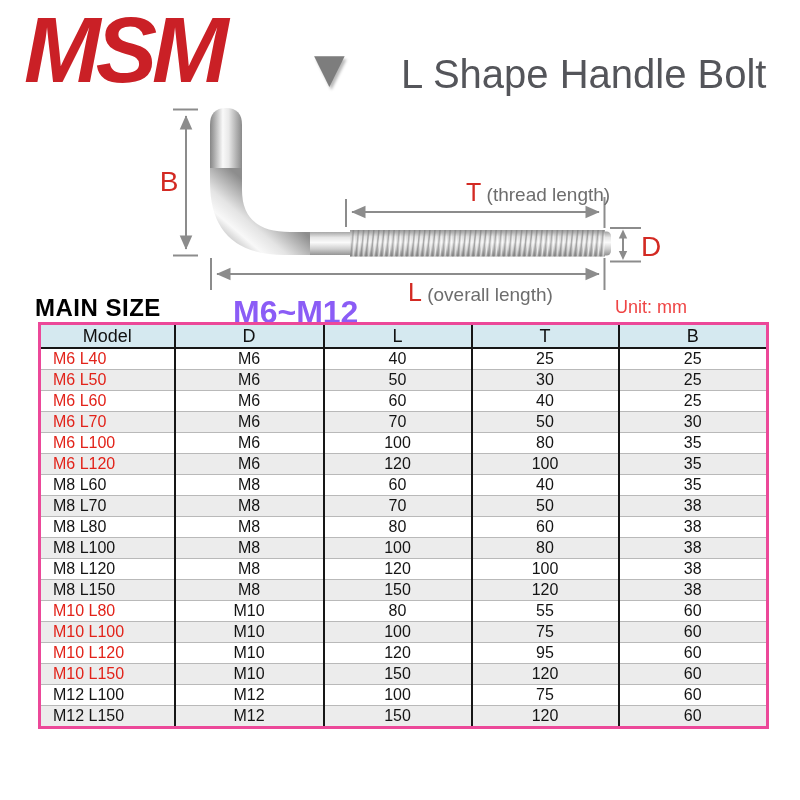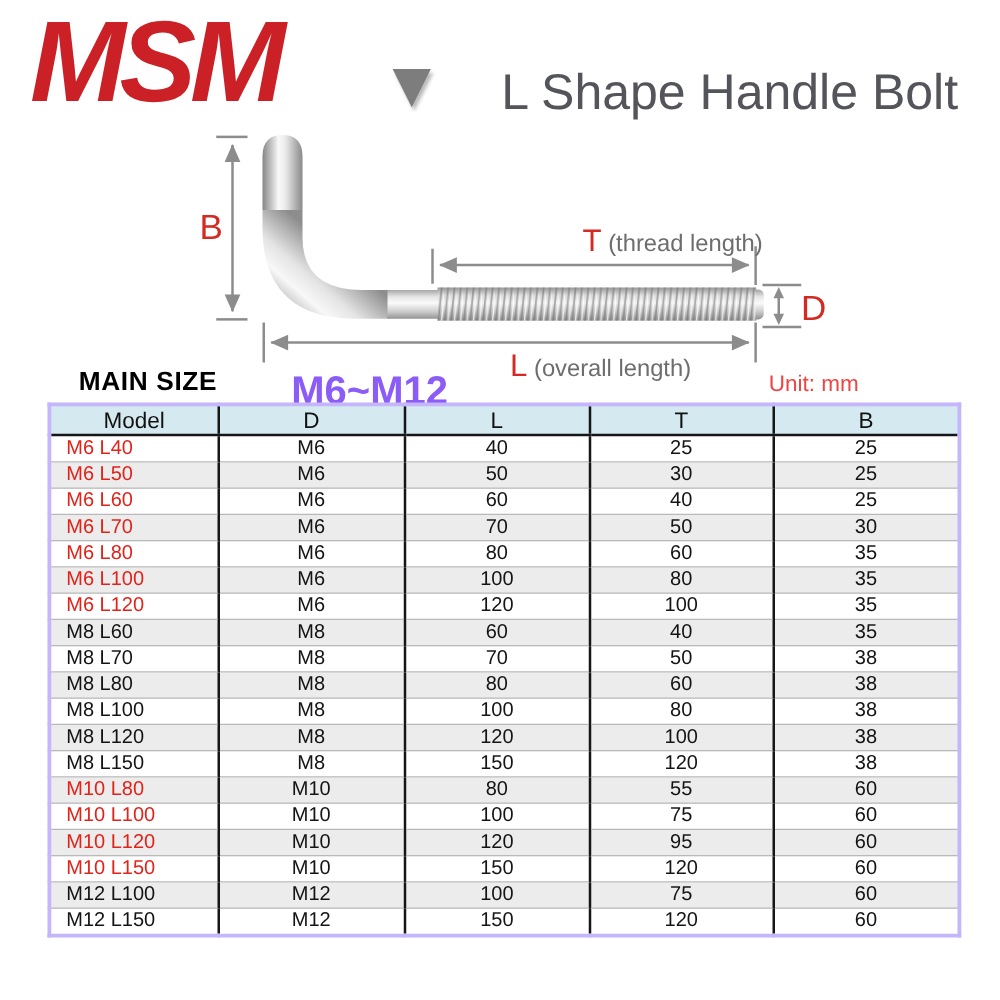--- a/index.html
+++ b/index.html
@@ -25,36 +25,36 @@
     position: absolute; left: 401px; top: 52px;
     font-size: 40px; font-weight: normal; color: #54555a; white-space: nowrap;
   }
 
   
   .diagram-svg { position: absolute; left: 0; top: 0; width: 800px; height: 800px; pointer-events: none; }
 
   
   .main-size-label {
     position: absolute; left: 35px; top: 294px;
-    font-size: 21px; font-weight: bold; color: #000000; letter-spacing: 0.5px; margin-left: 28px;
+    font-size: 24px; font-weight: bold; color: #000000; letter-spacing: 0.5px;
   }
   .size-range {
     position: absolute; left: 233px; top: 294px;
     font-size: 32px; font-weight: bold; color: #8b5cf6;
   }
   .unit-label {
     position: absolute; right: 33px; top: 297px;
     font-size: 18px; color: #ef4444;
   }
 
   
   .spec-table {
     position: absolute; left: 38px; top: 322px; width: 728px;
     border-collapse: collapse; table-layout: fixed;
-    border: 3px solid #c4b5fd;
+    border: 3px solid #ec4899;
   }
   .spec-table th {
     background: #d5e9f0; font-weight: normal; font-size: 18px;
     height: 22px; line-height: 22px; text-align: center;
     border-bottom: 2px solid #161616; border-left: 2px solid #161616;
     padding: 0; color: #111111;
   }
   .spec-table td {
     height: 20px; line-height: 20px; font-size: 16px; text-align: center;
     border-left: 2px solid #161616; border-top: 1px solid #b9b9b9;
@@ -202,27 +202,20 @@
       <td>25</td>
     </tr>
         <tr class="red">
       <td class="model">M6 L70</td>
       <td>M6</td>
       <td>70</td>
       <td>50</td>
       <td>30</td>
     </tr>
         <tr class="red">
-      <td class="model">M6 L80</td>
-      <td>M6</td>
-      <td>80</td>
-      <td>60</td>
-      <td>35</td>
-    </tr>
-        <tr class="red">
       <td class="model">M6 L100</td>
       <td>M6</td>
       <td>100</td>
       <td>80</td>
       <td>35</td>
     </tr>
         <tr class="red">
       <td class="model">M6 L120</td>
       <td>M6</td>
       <td>120</td>

